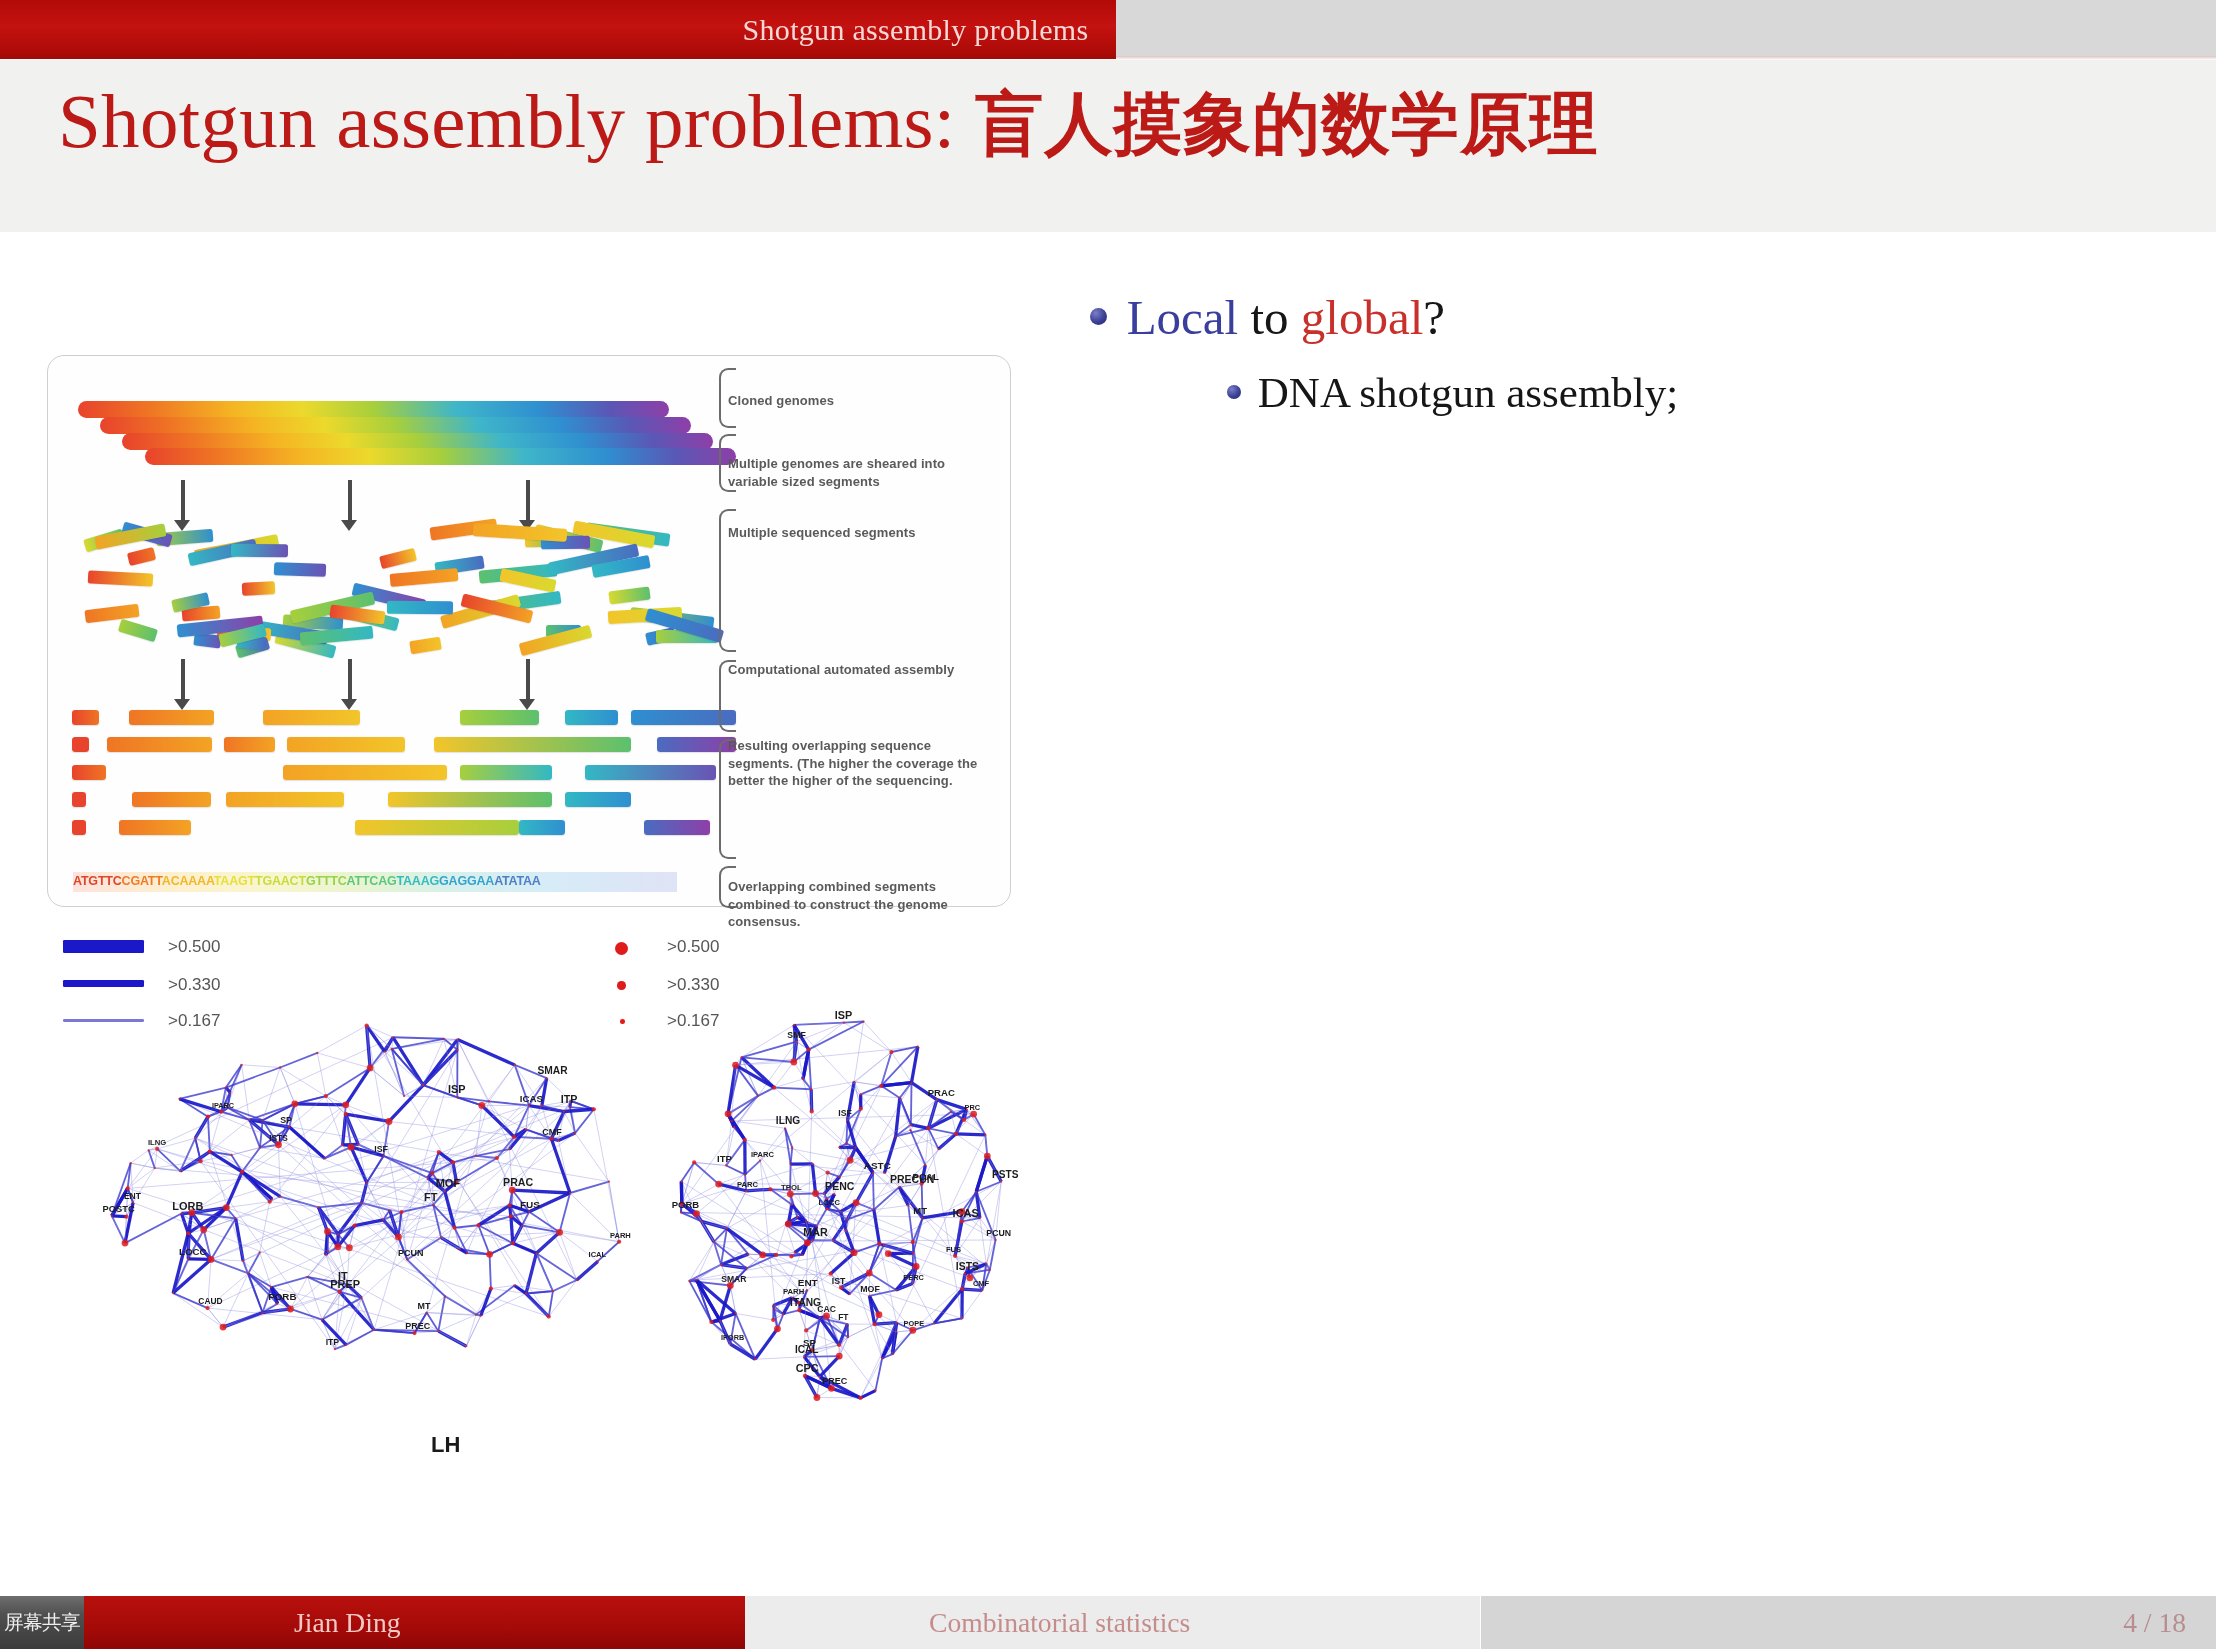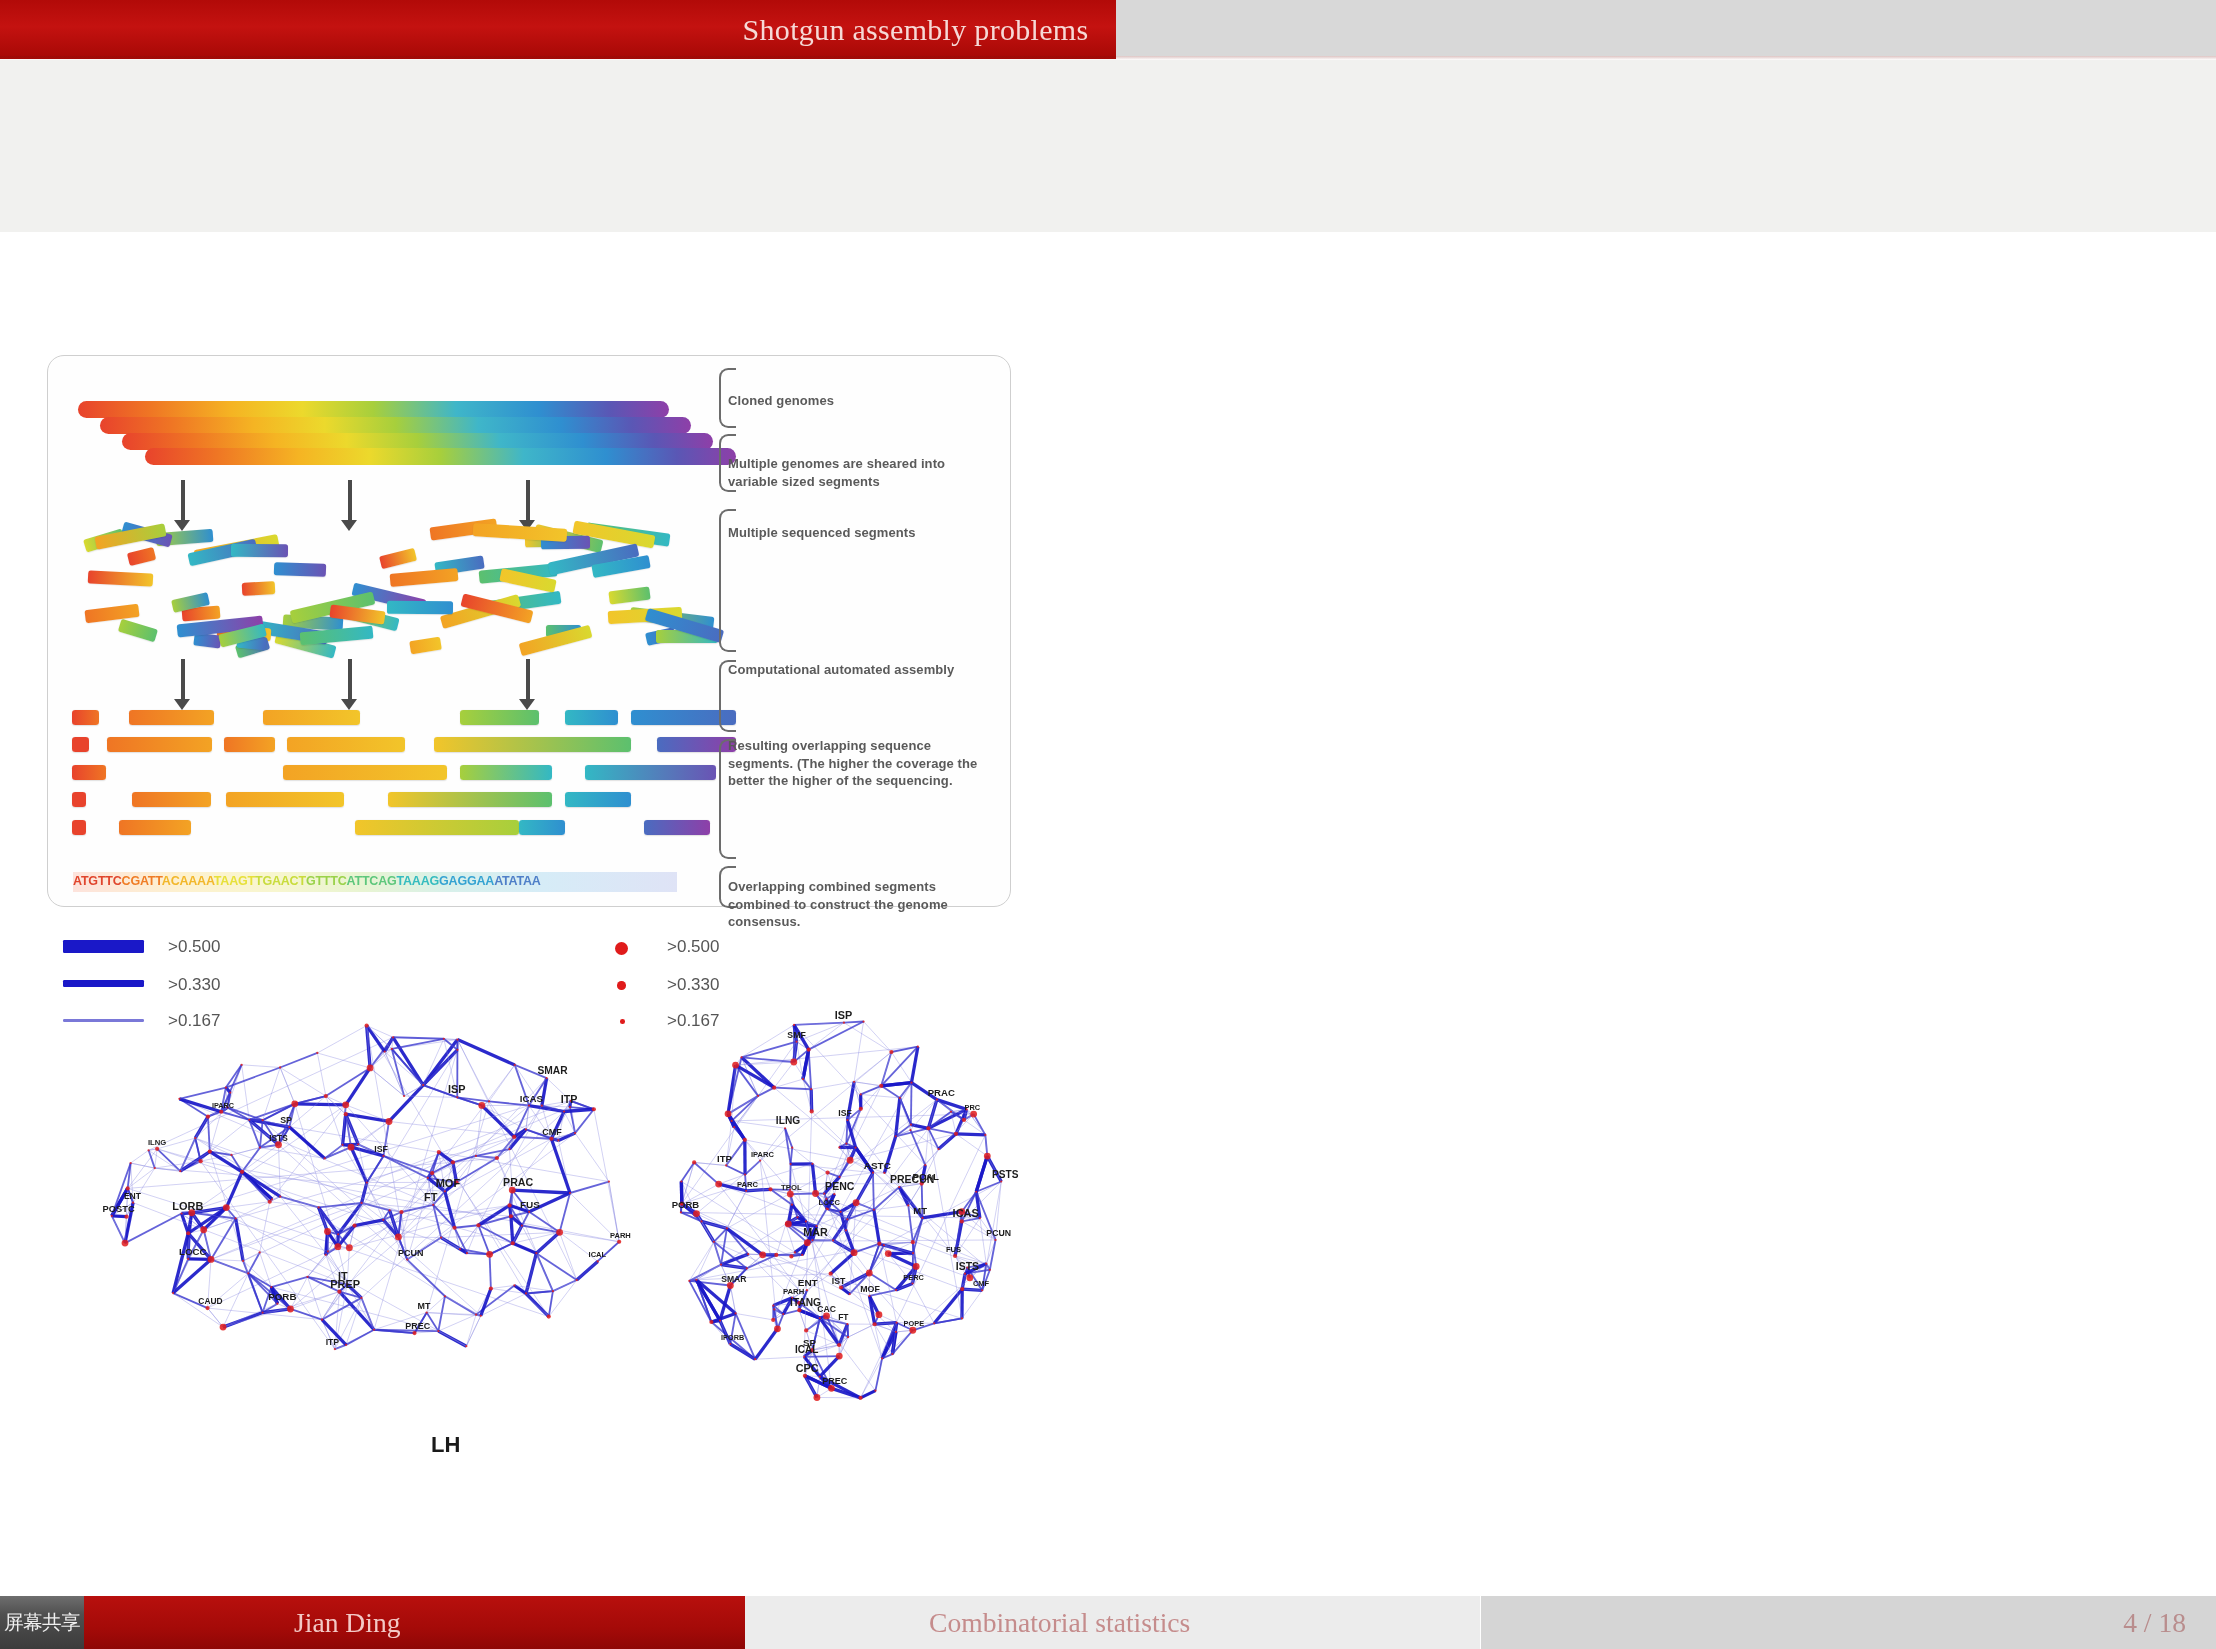--- a/index.html
+++ b/index.html
@@ -163,21 +163,35 @@
 
 <div class="slide">
 
   <div class="topbar">
     <div class="topbar-title">Shotgun assembly problems</div>
   </div>
   <div class="topbar-right-fill"></div>
   <div class="topbar-shadow"></div>
 
   <div class="titleband"></div>
-
+  <div class="slide-title">
+    <span>Shotgun assembly problems:</span>
+    <span class="cn">盲人摸象的数学原理</span>
+  </div>
+
+  <div class="bullets">
+    <div class="b1">
+      <span class="dot1"></span>
+      <span class="b1-text"><span class="blue">Local</span><span> to </span><span class="red">global</span><span>?</span></span>
+    </div>
+    <div class="b2">
+      <span class="dot2"></span>
+      <span class="b2-text">DNA shotgun assembly;</span>
+    </div>
+  </div>
 
   <div class="shotgun">
     <div class="sg-left" id="sgGraphics">
         <div class="gbar" style="left: 11.8px; top: 38px; width: 591px;"></div>
         <div class="gbar" style="left: 34px; top: 54px; width: 591px;"></div>
         <div class="gbar" style="left: 56px; top: 70px; width: 591px;"></div>
         <div class="gbar" style="left: 79px; top: 85px; width: 591px;"></div>
         <div class="arrow" style="left: 115px; top: 117px; height: 41px;"></div>
         <div class="arrow" style="left: 282px; top: 117px; height: 41px;"></div>
         <div class="arrow" style="left: 460px; top: 117px; height: 41px;"></div>

